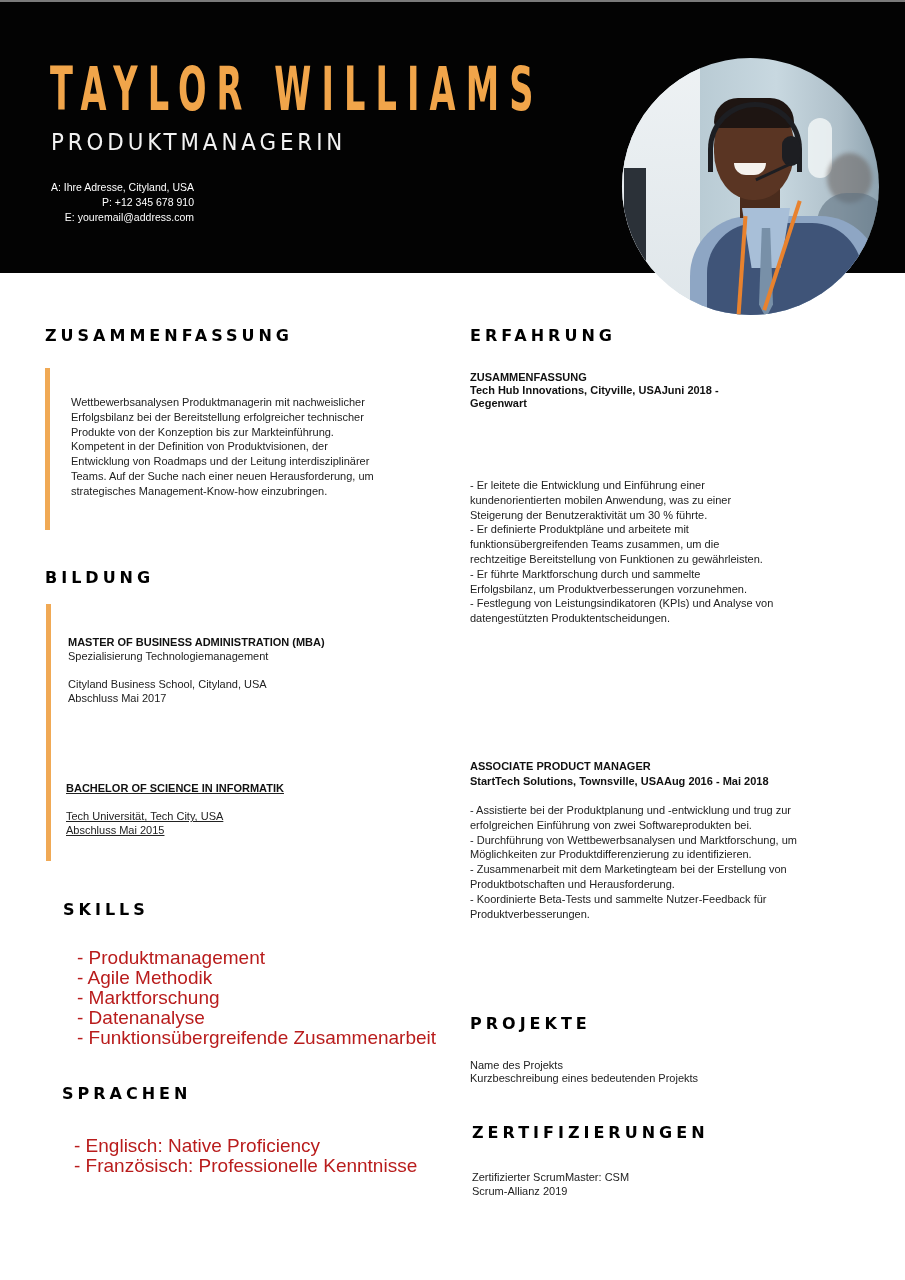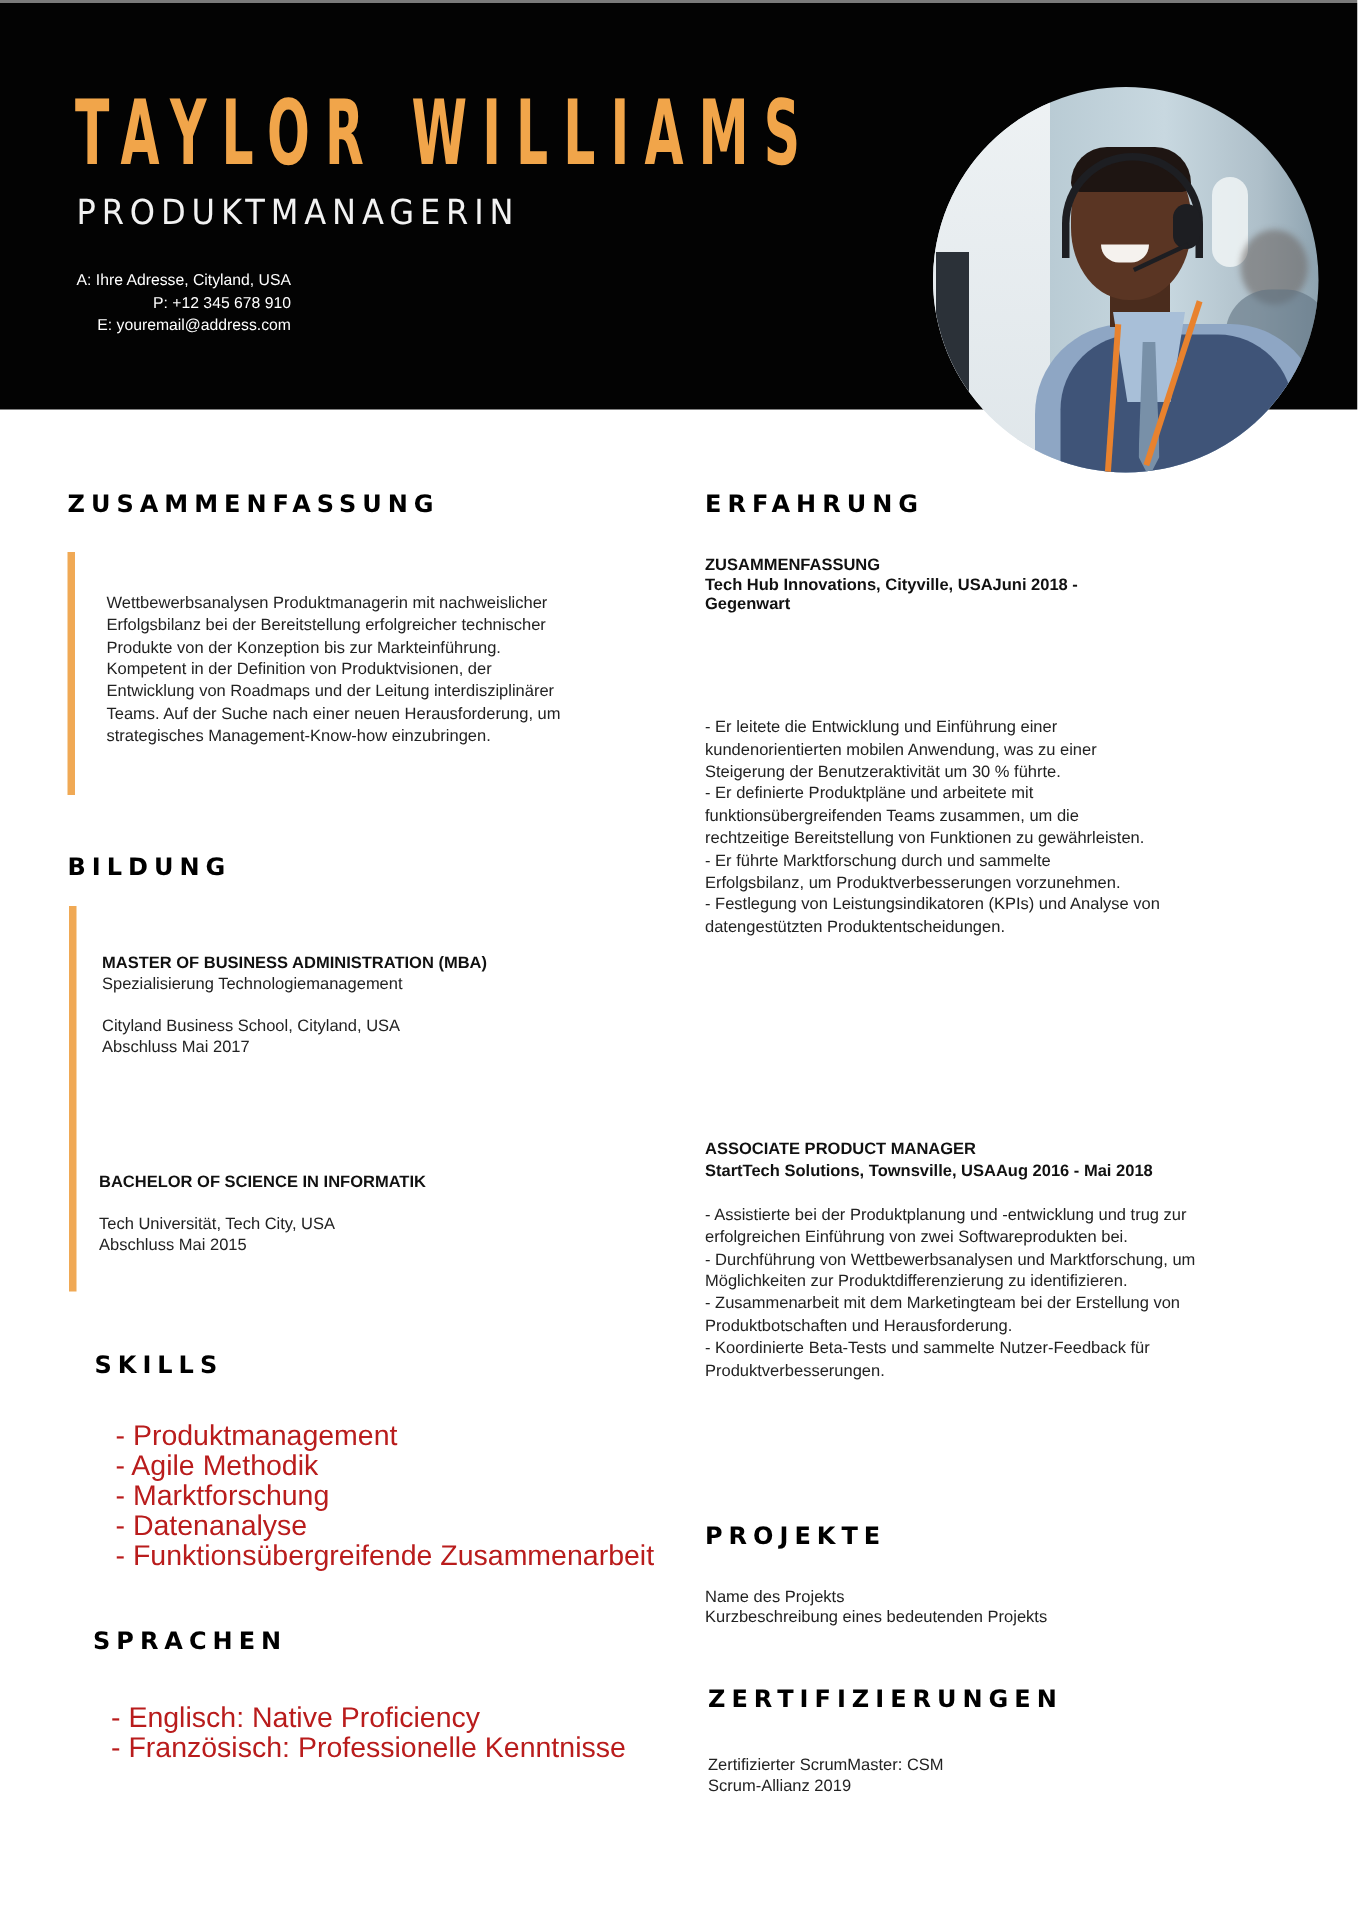--- a/index.html
+++ b/index.html
@@ -102,21 +102,21 @@
 
 <div class="h2" style="left:45px; top:568px;">BILDUNG</div>
 <div class="bar" style="left:46px; top:604px; height:257px;"></div>
 <div class="txt" style="left:68px; top:635px; line-height:14px;">
   <div class="line b">MASTER OF BUSINESS ADMINISTRATION (MBA)</div>
   <div class="line">Spezialisierung Technologiemanagement</div>
   <div class="line" style="height:14px;"></div>
   <div class="line">Cityland Business School, Cityland, USA</div>
   <div class="line">Abschluss Mai 2017</div>
 </div>
-<div class="txt" style="left:66px; top:781px; line-height:14px;">
+<div class="txt" style="left:66px; top:781px; line-height:14px;text-decoration:underline;">
   <div class="line b">BACHELOR OF SCIENCE IN INFORMATIK</div>
   <div class="line" style="height:14px;"></div>
   <div class="line">Tech Universität, Tech City, USA</div>
   <div class="line">Abschluss Mai 2015</div>
 </div>
 
 <div class="h2" style="left:63px; top:900px;">SKILLS</div>
 <div class="list-lg" style="left:66px; top:948px;">
   <div>- Produktmanagement</div>
   <div>- Agile Methodik</div>

